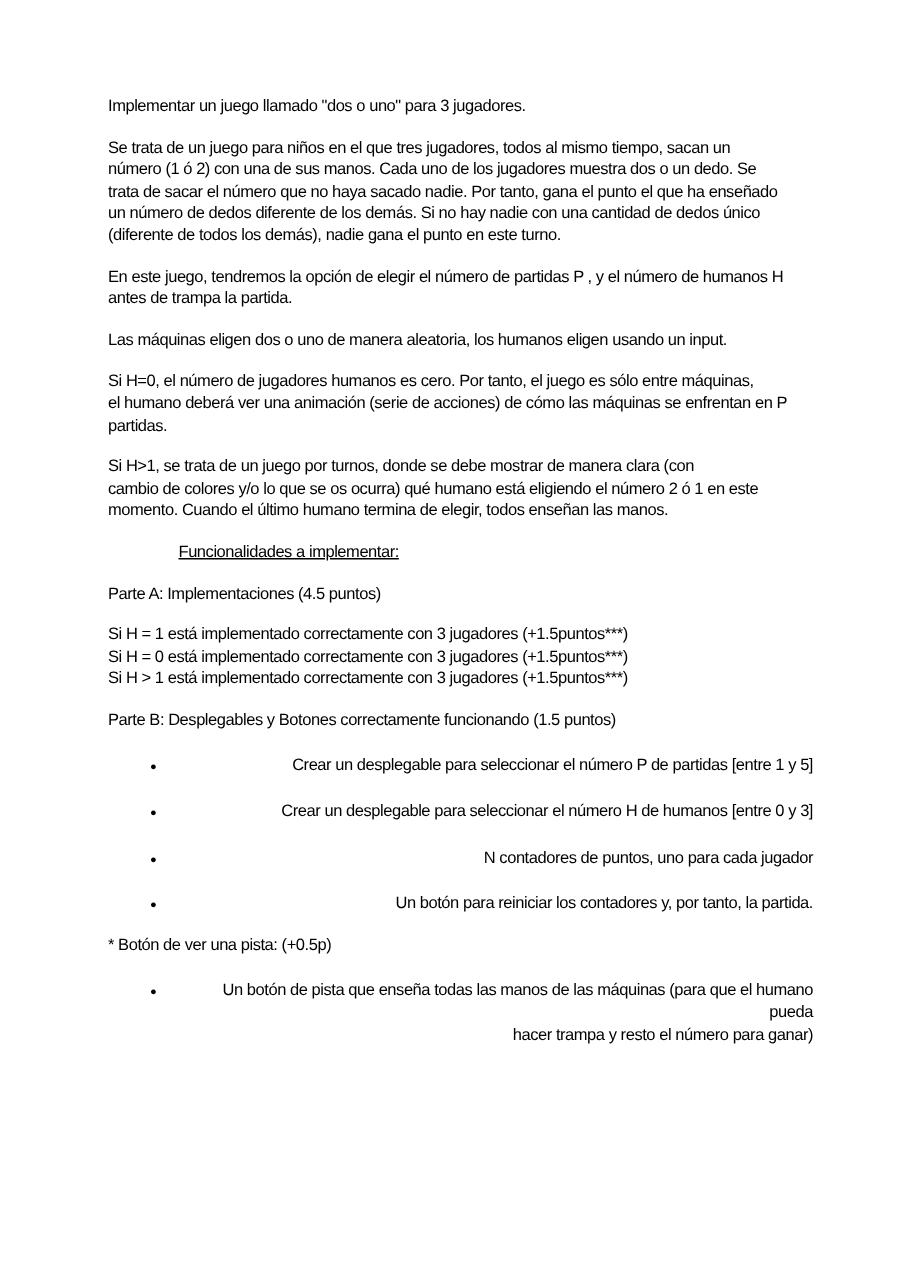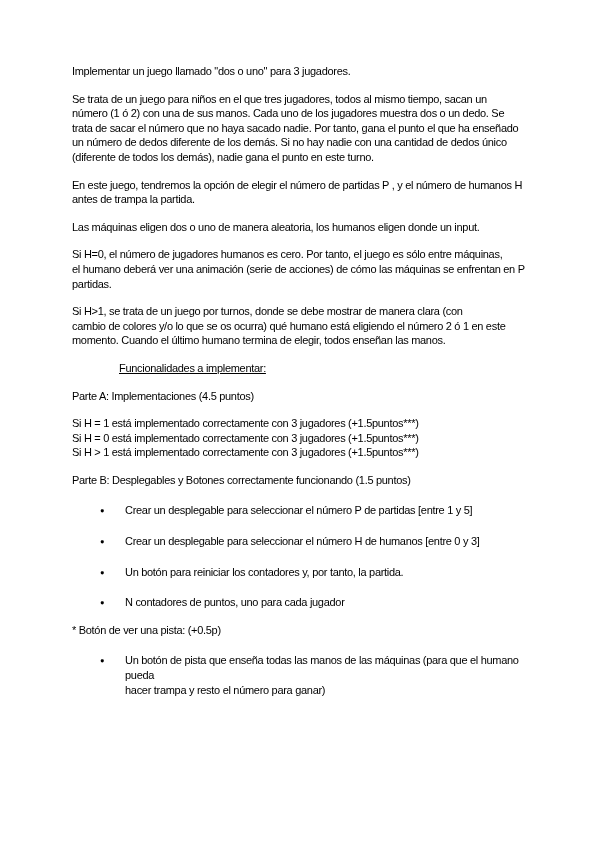--- a/index.html
+++ b/index.html
@@ -38,20 +38,21 @@
     padding: 0 0 0 53px;
     list-style: none;
   }
   ul.doc-list li {
     position: relative;
     font-size: 11px;
     line-height: 14.6px;
     letter-spacing: -0.3px;
     white-space: pre-line;
     margin: 16px 0 1px 0;
+    text-align: right;
   }
   ul.doc-list li::before {
     content: "\25CF";
     position: absolute;
     left: -25px;
     top: 1px;
     font-size: 7.5px;
     line-height: 14.6px;
   }
 </style>
@@ -64,21 +65,21 @@
 
   <p class="doc-text">Se trata de un juego para niños en el que tres jugadores, todos al mismo tiempo, sacan un
 número (1 ó 2) con una de sus manos. Cada uno de los jugadores muestra dos o un dedo. Se
 trata de sacar el número que no haya sacado nadie. Por tanto, gana el punto el que ha enseñado
 un número de dedos diferente de los demás. Si no hay nadie con una cantidad de dedos único
 (diferente de todos los demás), nadie gana el punto en este turno.</p>
 
   <p class="doc-text">En este juego, tendremos la opción de elegir el número de partidas P , y el número de humanos H
 antes de trampa la partida.</p>
 
-  <p class="doc-text">Las máquinas eligen dos o uno de manera aleatoria, los humanos eligen donde un input.</p>
+  <p class="doc-text">Las máquinas eligen dos o uno de manera aleatoria, los humanos eligen usando un input.</p>
 
 
   <p class="doc-text">Si H=0, el número de jugadores humanos es cero. Por tanto, el juego es sólo entre máquinas,
 el humano deberá ver una animación (serie de acciones) de cómo las máquinas se enfrentan en P
 partidas.</p>
 
   <p class="doc-text">Si H&gt;1, se trata de un juego por turnos, donde se debe mostrar de manera clara (con
 cambio de colores y/o lo que se os ocurra) qué humano está eligiendo el número 2 ó 1 en este
 momento. Cuando el último humano termina de elegir, todos enseñan las manos.</p>
 
@@ -89,22 +90,22 @@
   <p class="doc-text">Si H = 1 está implementado correctamente con 3 jugadores (+1.5puntos***)
 Si H = 0 está implementado correctamente con 3 jugadores (+1.5puntos***)
 Si H &gt; 1 está implementado correctamente con 3 jugadores (+1.5puntos***)</p>
 
   <p class="doc-text">Parte B: Desplegables y Botones correctamente funcionando (1.5 puntos)</p>
 
 
   <ul class="doc-list">
     <li>Crear un desplegable para seleccionar el número P de partidas [entre 1 y 5]</li>
     <li>Crear un desplegable para seleccionar el número H de humanos [entre 0 y 3]</li>
+    <li>N contadores de puntos, uno para cada jugador</li>
     <li>Un botón para reiniciar los contadores y, por tanto, la partida.</li>
-    <li>N contadores de puntos, uno para cada jugador</li>
   </ul>
 
   <p class="doc-text">* Botón de ver una pista: (+0.5p)</p>
 
   <ul class="doc-list">
     <li>Un botón de pista que enseña todas las manos de las máquinas (para que el humano pueda
 hacer trampa y resto el número para ganar)</li>
   </ul>
 
 </div>

